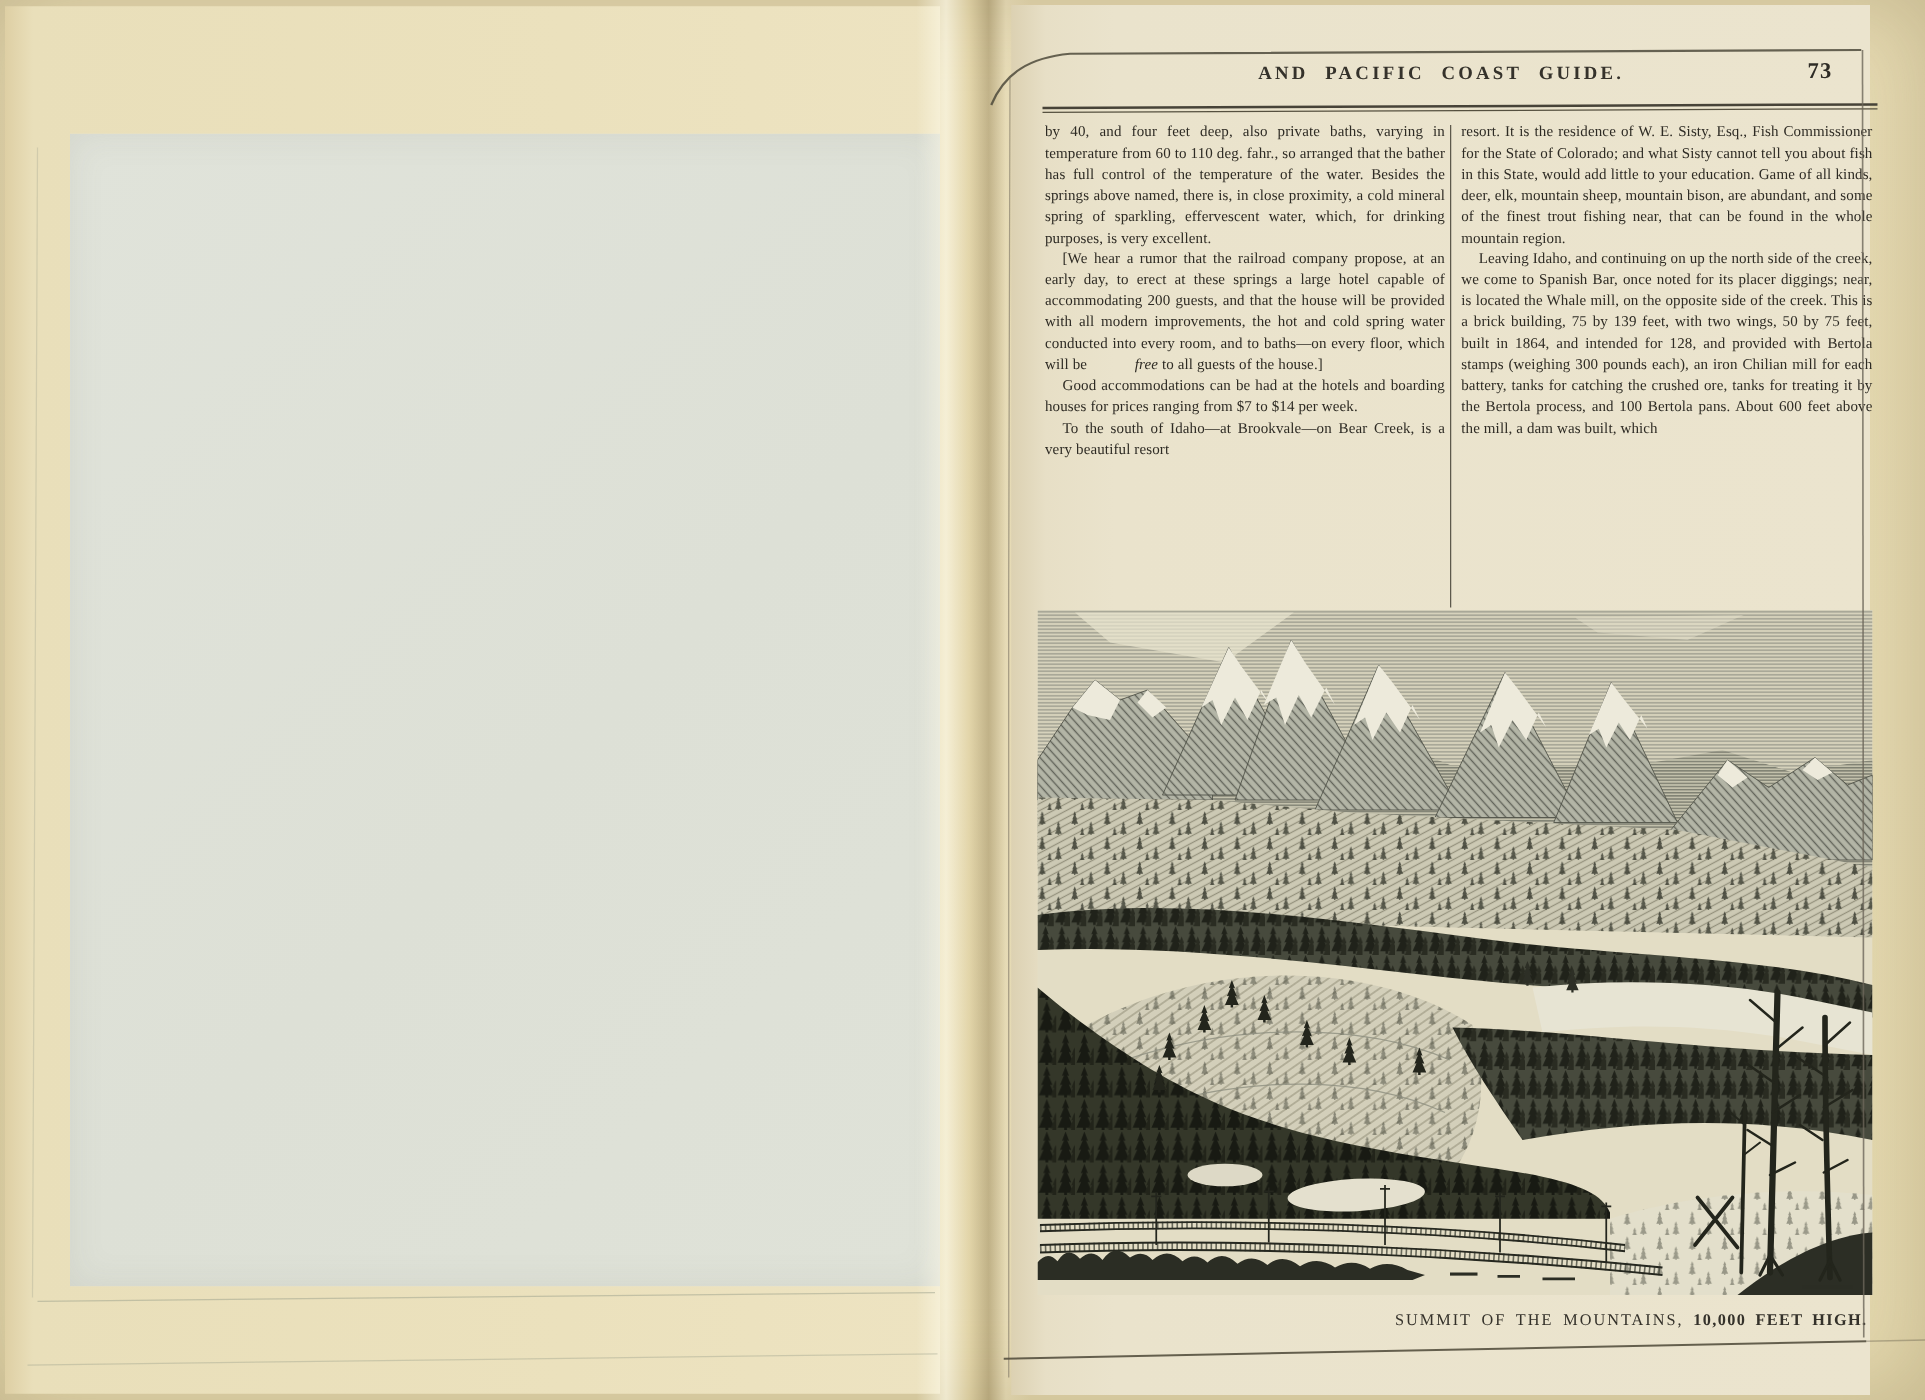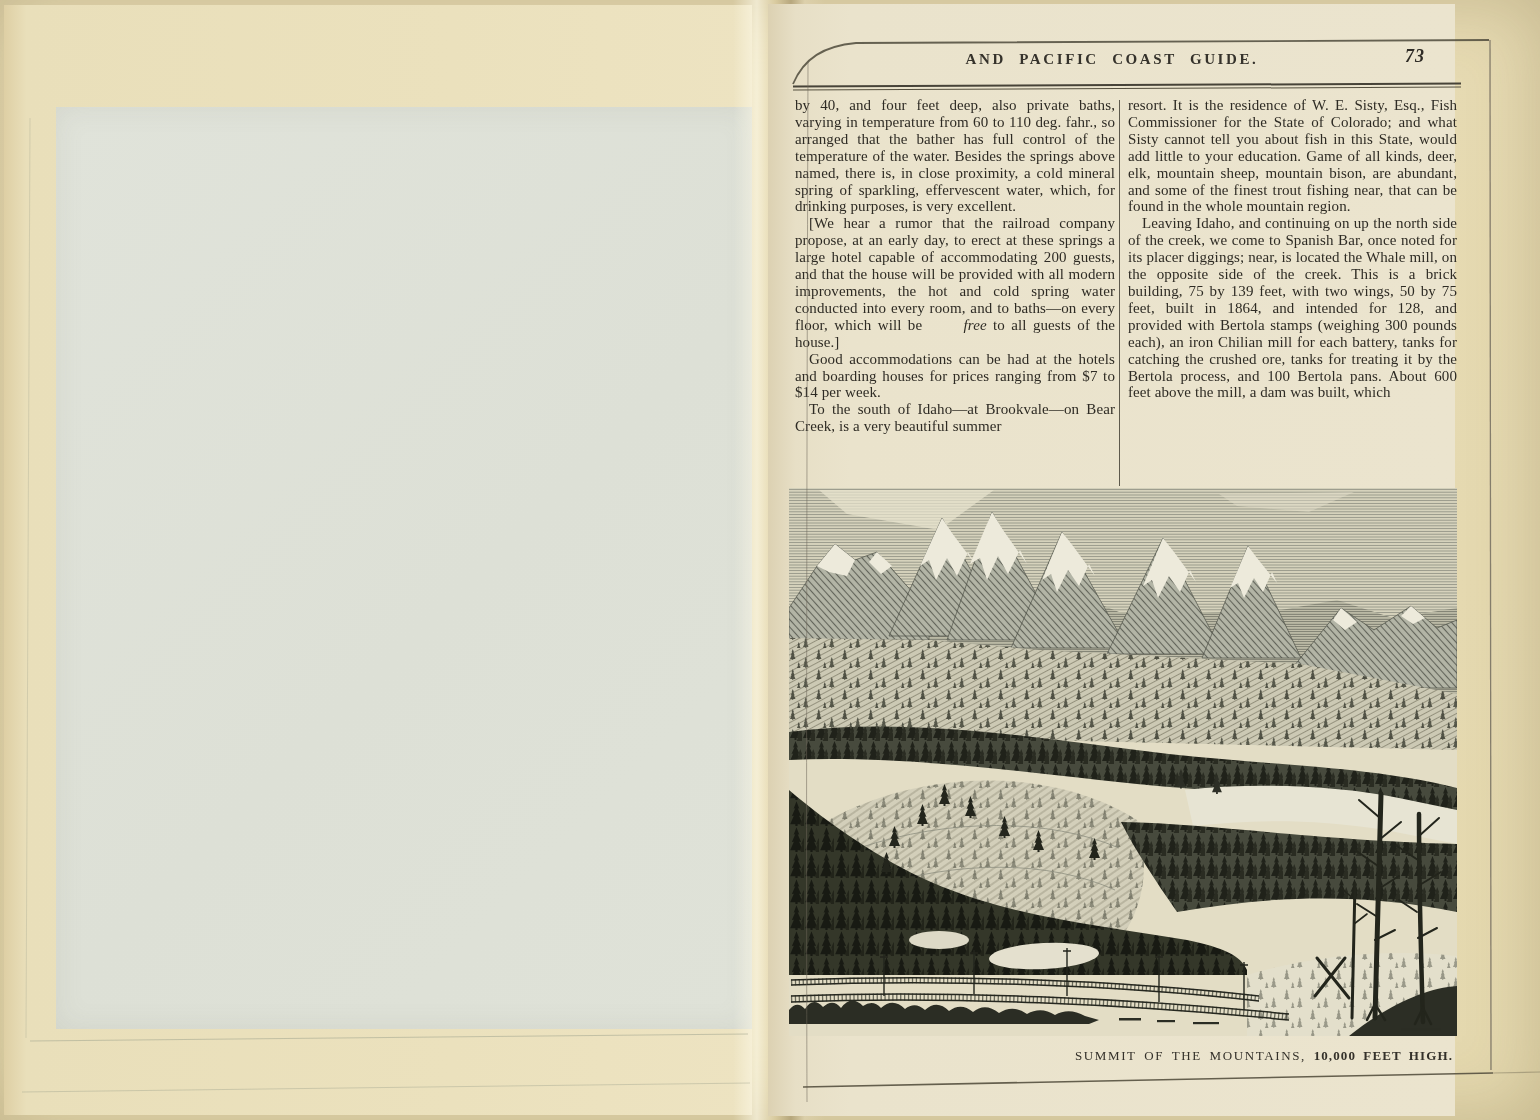--- a/index.html
+++ b/index.html
@@ -11,30 +11,30 @@
     background:linear-gradient(90deg,#decfa4 0%,#e9dfba 3%,#ebe1bd 60%,#ede3c1 100%);}
   .plate{position:absolute;left:52px;top:102px;width:696px;height:922px;
     background:linear-gradient(135deg,#e0e3da 0%,#dde0d6 55%,#dfe2d8 100%);
     box-shadow:inset 0 0 28px rgba(120,125,110,.12);}
   
   .gutter{position:absolute;left:733px;top:0;width:92px;height:1120px;
     background:linear-gradient(90deg,rgba(200,180,125,0) 0%,rgba(255,252,236,.62) 26%,
       rgba(222,206,158,.35) 46%,rgba(122,102,58,.34) 63%,rgba(234,224,196,.30) 78%,
       rgba(190,170,120,0) 100%);}
   
-  .page-right{position:absolute;left:768px;top:4px;width:687px;height:1112px;
+  .page-right{position:absolute;left:809px;top:4px;width:687px;height:1112px;
     background:linear-gradient(90deg,#dcd1b2 0%,#e7dfc6 4%,#eae3cc 12%,#ebe4ce 100%);}
   .running-head{position:absolute;top:47px;left:30px;width:628px;text-align:center;
     font-weight:bold;font-size:15px;letter-spacing:2.6px;word-spacing:7px;color:#35322b;}
   .page-num{position:absolute;top:42px;right:30px;font-weight:bold;font-size:18px;
-    letter-spacing:1px;color:#2f2c26;font-style:italic;}
+    letter-spacing:1px;color:#2f2c26;}
   .double-rule{position:absolute;top:80px;left:25px;width:668px;transform:rotate(-.25deg);}
   .double-rule .r1{height:2.4px;background:#474338;}
   .double-rule .r2{height:1px;background:#55503f;margin-top:2px;}
-  .col{position:absolute;top:93px;font-size:15px;line-height:16.9px;color:#2e2b24;
+  .col{position:absolute;top:93px;font-size:12px;line-height:16.9px;color:#2e2b24;
     text-align:justify;letter-spacing:.1px;}
   .col-left{left:27px;width:320px;}
   .col-right{left:360px;width:329px;}
   .col-rule{position:absolute;top:96px;left:351px;width:1px;height:386px;
     background:rgba(58,54,44,.8);}
   .para{margin:0;}
   .ind{text-indent:14px;}
   .it{font-style:italic;margin-left:35px;}
   .engraving{position:absolute;left:21px;top:484px;width:668px;height:548px;}
   .engraving svg{display:block;width:100%;height:100%;}
@@ -59,21 +59,21 @@
     <div class="page-num">73</div>
     <div class="double-rule">
       <div class="r1"></div>
         <div class="r2"></div>
     </div>
 
     <div class="col col-left">
       <p class="para">by 40, and four feet deep, also private baths, varying in temperature from 60 to 110 deg. fahr., so arranged that the bather has full control of the temperature of the water. Besides the springs above named, there is, in close proximity, a cold mineral spring of sparkling, effervescent water, which, for drinking purposes, is very excellent.</p>
       <p class="para ind"><span>[We hear a rumor that the railroad company propose, at an early day, to erect at these springs a large hotel capable of accommodating 200 guests, and that the house will be provided with all modern improvements, the hot and cold spring water conducted into every room, and to baths—on every floor, which will be </span><span class="it">free</span><span> to all guests of the house.]</span></p>
       <p class="para ind">Good accommodations can be had at the hotels and boarding houses for prices ranging from $7 to $14 per week.</p>
-      <p class="para ind">To the south of Idaho—at Brookvale—on Bear Creek, is a very beautiful summer</p>
+      <p class="para ind">To the south of Idaho—at Brookvale—on Bear Creek, is a very beautiful resort</p>
     </div>
 
     <div class="col-rule"></div>
 
     <div class="col col-right">
       <p class="para">resort. It is the residence of W. E. Sisty, Esq., Fish Commissioner for the State of Colorado; and what Sisty cannot tell you about fish in this State, would add little to your education. Game of all kinds, deer, elk, mountain sheep, mountain bison, are abundant, and some of the finest trout fishing near, that can be found in the whole mountain region.</p>
       <p class="para ind">Leaving Idaho, and continuing on up the north side of the creek, we come to Spanish Bar, once noted for its placer diggings; near, is located the Whale mill, on the opposite side of the creek. This is a brick building, 75 by 139 feet, with two wings, 50 by 75 feet, built in 1864, and intended for 128, and provided with Bertola stamps (weighing 300 pounds each), an iron Chilian mill for each battery, tanks for catching the crushed ore, tanks for treating it by the Bertola process, and 100 Bertola pans. About 600 feet above the mill, a dam was built, which</p>
     </div>
 
     <div class="engraving">

